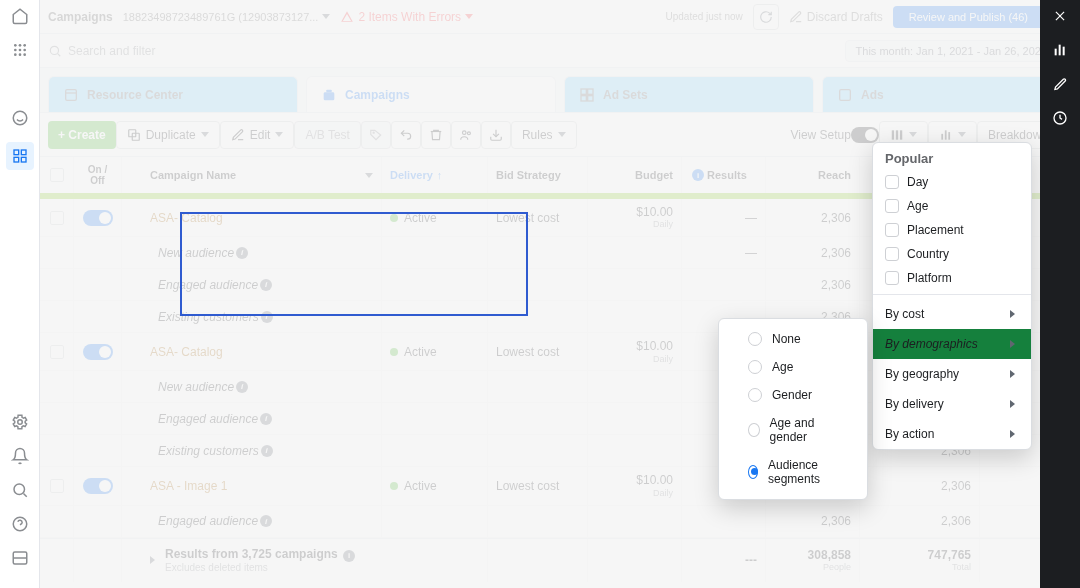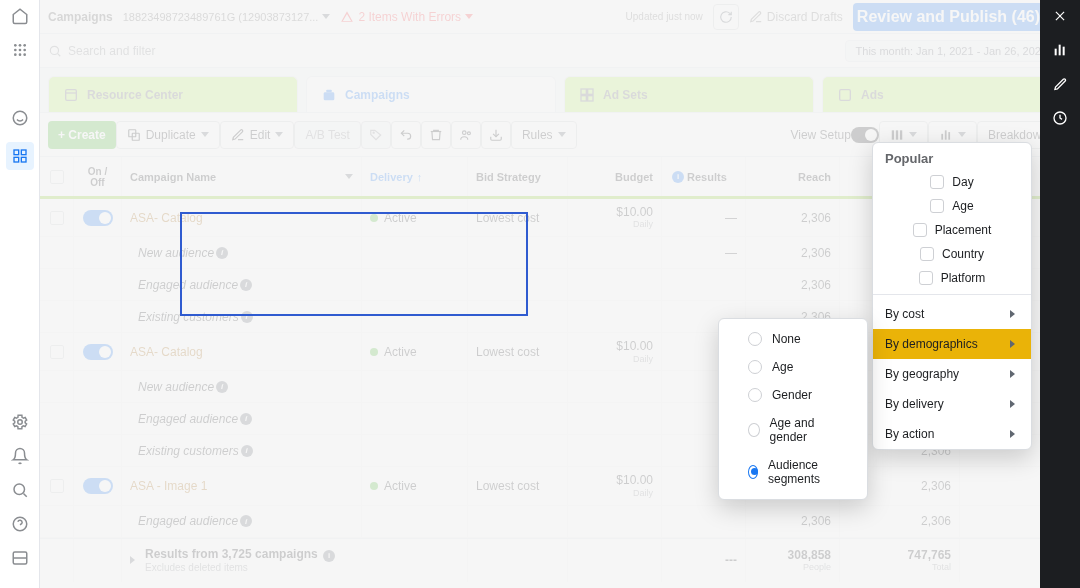--- a/index.html
+++ b/index.html
@@ -16,51 +16,51 @@
   .dim-overlay { position:absolute; inset:0; background:rgba(244,244,244,.82); pointer-events:none; z-index:3; }
   .underlay { position:relative; z-index:1; }
 
   .topbar { display:flex; align-items:center; height:34px; padding:0 8px; border-bottom:1px solid #e4e6eb; gap:10px; }
   .topbar .title { font-weight:600; color:#555; }
   .topbar .acct { color:#666; font-size:11px; display:flex; align-items:center; gap:4px; }
   .topbar .errchip { color:#fa383e; display:flex; align-items:center; gap:4px; }
   .topbar .updated { color:#777; font-size:10px; line-height:1.1; text-align:center; margin-left:auto; }
   .topbar .iconbtn { width:26px; height:26px; display:flex; align-items:center; justify-content:center; border:1px solid #ced0d4; border-radius:4px; color:#606770; }
   .topbar .discard { color:#777; display:flex; align-items:center; gap:4px; }
-  .topbar .review { background:#1877f2; color:#fff; padding:5px 4px; border-radius:4px; font-weight:700; font-size:16px; }
+  .topbar .review { background:#1877f2; color:#fff; padding:5px 16px; border-radius:4px; font-weight:400; font-size:11px; }
   .topbar .more { color:#777; letter-spacing:2px; font-weight:bold; }
 
   .searchbar { height:34px; display:flex; align-items:center; padding:0 8px; border-bottom:1px solid #e4e6eb; }
   .searchbar .search { display:flex; align-items:center; gap:6px; color:#8a8d91; }
   .searchbar .daterange { margin-left:auto; border:1px solid #e4e6eb; background:#f5f6f7; border-radius:4px; padding:4px 10px; color:#606770; font-size:11px; display:flex; align-items:center; gap:6px; }
 
   .tabs { display:flex; padding:8px 8px 0 8px; gap:8px; border-bottom:1px solid #e4e6eb; background:#f5f6f7; }
-  .tab { flex:1; height:36px; display:flex; align-items:center; gap:8px; padding:0 14px; border:1px solid #e4e6eb; border-bottom:none; border-radius:6px 6px 0 0; background:#bef264; color:#65676b; font-weight:600; }
+  .tab { flex:1; height:36px; display:flex; align-items:center; gap:8px; padding:0 14px; border:1px solid #e4e6eb; border-bottom:none; border-radius:6px 6px 0 0; background:#7dd3fc; color:#65676b; font-weight:600; }
   .tab.active { background:#fff; color:#1877f2; border-color:#e4e6eb; }
   .tab .tabicon { width:16px; height:16px; }
 
   .toolbar { display:flex; align-items:center; height:44px; padding:0 8px; gap:0; border-bottom:1px solid #e4e6eb; }
   .btn { height:28px; display:inline-flex; align-items:center; gap:5px; padding:0 10px; border:1px solid #ced0d4; border-radius:4px; background:#fff; color:#1c1e21; font-size:12px; }
   .btn.ghost { background:#f5f6f7; color:#8a8d91; }
   .btn.primary { background:#42b72a; color:#fff; border:none; font-weight:600; }
   .btn.icononly { padding:0; width:30px; justify-content:center; }
   .toolbar .spacer { flex:1; }
   .toggle-pill { width:28px; height:16px; background:#ced0d4; border-radius:8px; position:relative; }
   .toggle-pill::after { content:""; position:absolute; width:12px; height:12px; background:#fff; border-radius:50%; top:2px; left:2px; }
   .toggle-pill.dark { background:#1c1e21; }
   .toggle-pill.dark::after { left:14px; }
   .vs-label { font-size:12px; color:#1c1e21;margin-left:8px; }
   .caret { width:0; height:0; border-left:4px solid transparent; border-right:4px solid transparent; border-top:5px solid #606770; display:inline-block; }
   .caret.right { border-top:4px solid transparent; border-bottom:4px solid transparent; border-left:5px solid #606770; }
 
-  .headerrow { display:flex; height:42px; border-bottom:3px solid #84cc16; font-size:11px; color:#1c1e21; font-weight:600; }
+  .headerrow { display:flex; height:42px; border-bottom:6px solid #84cc16; font-size:11px; color:#1c1e21; font-weight:600; }
   .cell { padding:6px 8px; display:flex; align-items:center; border-right:1px solid #f2f2f2; }
   .c-sel { width:34px; justify-content:center; }
   .c-tog { width:48px; justify-content:center; }
-  .c-name { width:240px; }
+  .c-name { width:240px;margin-left:20px; }
   .c-del { width:106px; }
   .c-bid { width:100px; }
   .c-bud { width:94px; justify-content:flex-end; text-align:right; }
   .c-res { width:84px; }
   .c-reach { width:94px; justify-content:flex-end; text-align:right; }
   .c-imp { width:120px; justify-content:flex-end; text-align:right; }
   .headerrow .c-del { color:#1877f2; }
   .sorticon { color:#1877f2; margin-left:4px; }
   .info-i { display:inline-flex; width:12px; height:12px; border-radius:50%; background:#606770; color:#fff; font-size:8px; align-items:center; justify-content:center; margin-left:2px; font-weight:bold; }
 
@@ -78,23 +78,23 @@
 
   .totals { display:flex; height:44px; border-top:1px solid #e4e6eb; font-size:12px; }
   .totals .c-name { flex-direction:row; align-items:center; gap:6px; font-weight:600; }
   .totals .subtext { font-weight:400; font-size:10px; color:#8a8d91; display:block; }
   .totals .val { flex-direction:column; align-items:flex-end; justify-content:center; font-weight:600; }
   .totals .val .sub { font-size:9px; color:#8a8d91; font-weight:400; }
 
   
   .breakdown-menu { position:absolute; right:48px; top:142px; width:160px; background:#fff; border:1px solid #dadde1; border-radius:6px; box-shadow:0 8px 24px rgba(0,0,0,.18); z-index:30; font-size:12px; }
   .breakdown-menu .sec-label { padding:8px 12px 4px; color:#65676b; font-weight:600; font-size:13px; }
-  .bm-item { display:flex; align-items:center; gap:8px; padding:5px 28px;justify-content:center; }
+  .bm-item { display:flex; align-items:center; gap:8px; padding:5px 12px; }
   .bm-item.group { justify-content:space-between; padding:8px 12px; }
-  .bm-item.group.hover { background:#eab308; }
+  .bm-item.group.hover { background:#15803d;font-style:italic; }
   .bm-chk { width:14px; height:14px; border:1px solid #ced0d4; border-radius:3px; }
   .bm-div { height:1px; background:#e4e6eb; margin:4px 0; }
 
   .submenu { position:absolute; right:212px; top:318px; width:150px; background:#fff; border:1px solid #dadde1; border-radius:6px; box-shadow:0 8px 24px rgba(0,0,0,.18); z-index:31; font-size:12px; padding:6px 0; }
   .submenu .sm-item { display:flex; align-items:center; gap:10px; padding:7px 29px; }
   .radio { width:14px; height:14px; border:1.5px solid #ced0d4; border-radius:50%; position:relative; }
   .radio.sel { border-color:#1877f2; }
   .radio.sel::after { content:""; position:absolute; width:7px; height:7px; background:#1877f2; border-radius:50%; top:2px; left:2px; }
 
   svg { display:block; }

